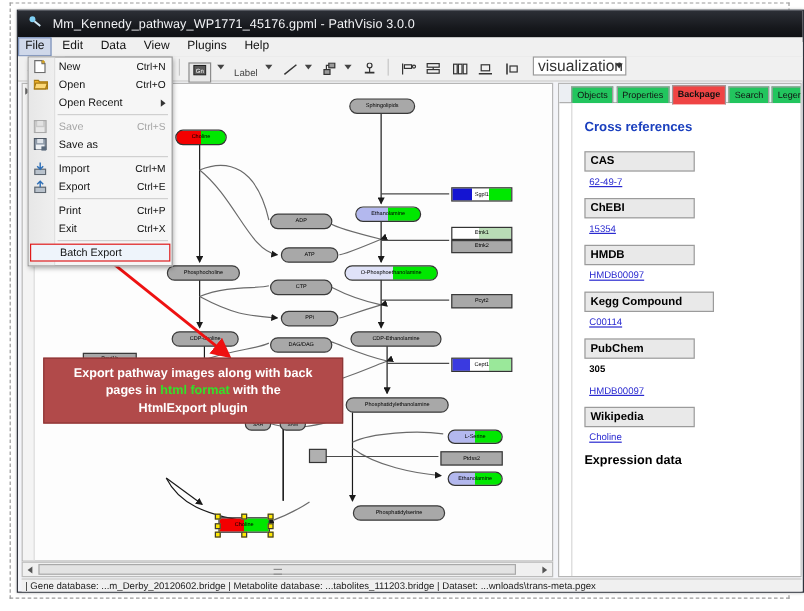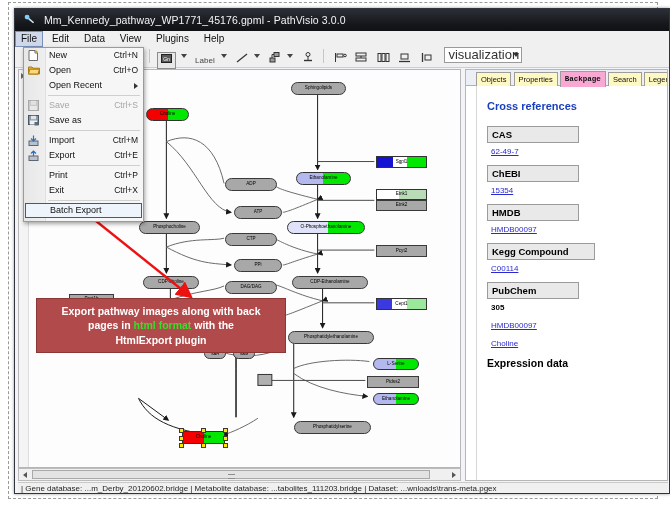--- a/index.html
+++ b/index.html
@@ -68,22 +68,22 @@
   .statusbar{position:absolute;left:3px;top:473px;width:650px;height:12px;background:#f0f0f0;
      border-top:1px solid #c9c9c9;font-size:8px;color:#222;line-height:12px;
      white-space:nowrap;overflow:hidden;padding-left:3px;box-sizing:border-box;}
 
   
   .side{position:absolute;left:450px;top:60px;width:203px;height:412px;background:#fff;
      border:1px solid #b6b6b6;box-sizing:border-box;overflow:hidden;}
   .tabs{position:absolute;left:0;top:0;width:100%;height:16px;background:#eceff3;
      border-bottom:1px solid #b0b0b0;font-size:7.5px;white-space:nowrap;padding-left:10px;box-sizing:border-box;}
   .tab{display:inline-block;height:13px;line-height:13px;padding:0 4px;margin-top:2px;
-     border:1px solid #9d9d9d;border-bottom:none;background:#fef9c3;color:#111;vertical-align:top;}
-  .tab.sel{background:#f9a8d4;height:15px;line-height:14px;margin-top:1px;font-weight:bold;position:relative;z-index:2;font-family:Liberation Mono, monospace;}
+     border:1px solid #9d9d9d;border-bottom:none;background:#22c55e;color:#111;vertical-align:top;}
+  .tab.sel{background:#ef4444;height:15px;line-height:14px;margin-top:1px;font-weight:bold;position:relative;z-index:2;}
   .side-body{position:absolute;left:10px;top:16px;width:193px;bottom:0;background:#fff;overflow:hidden;
      border-left:1px solid #d7d7d7;}
   .xref-title{font-size:11px;font-weight:bold;color:#1a3fbe;margin:14px 0 14px 10px;}
   .xref-block{margin:0 0 4px 10px;}
   .xref-head{width:92px;border:1px solid #9b9b9b;background:#e9e9e9;font-size:9.5px;font-weight:bold;
      color:#000;padding:2px 4px;box-sizing:border-box;}
   .xref-val{font-size:8px;margin:4px 0 9px 4px;color:#2a2ad0;text-decoration:underline;}
   .xref-val.plain{color:#000;text-decoration:none;font-weight:bold;}
   .expr-title{font-size:10.5px;font-weight:bold;color:#000;margin:8px 0 0 10px;}
 
@@ -592,20 +592,21 @@
         <div class="xref-block">
           <div class="xref-head">PubChem</div>
           <div class="xref-val plain">305</div>
         </div>
 
         <div class="xref-block">
           <div class="xref-val">HMDB00097</div>
         </div>
 
         <div class="xref-block">
+          <div class="xref-head">Wikipedia</div>
           <div class="xref-val">Choline</div>
         </div>
 
         <div class="expr-title">Expression data</div>
       </div>
     </div>
 
     <div class="statusbar">| Gene database: ...m_Derby_20120602.bridge | Metabolite database: ...tabolites_111203.bridge | Dataset: ...wnloads\trans-meta.pgex</div>
 
   </div>

